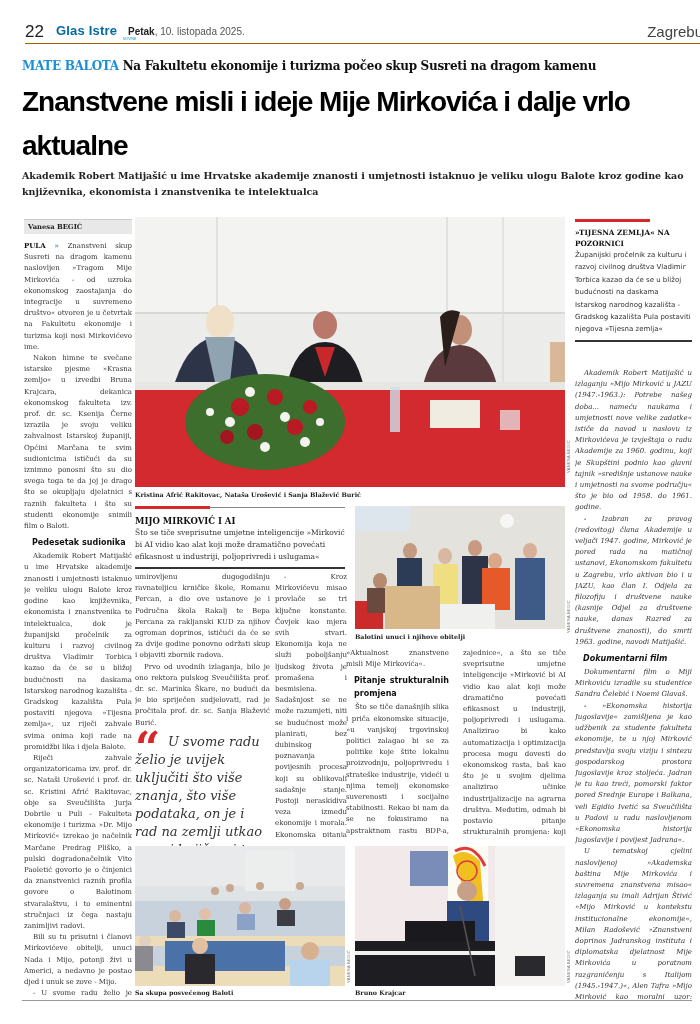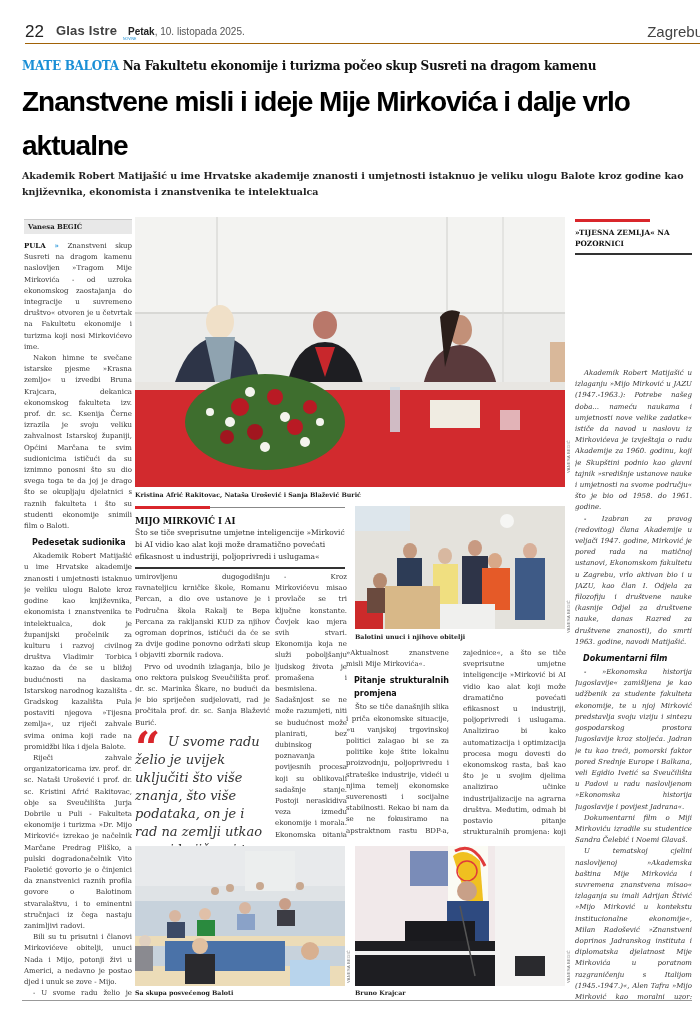--- a/index.html
+++ b/index.html
@@ -2,21 +2,21 @@
 <html><head>
 <meta charset="utf-8">
 <style>
   * { box-sizing: border-box; margin: 0; padding: 0; }
   html, body { width: 700px; height: 1024px; background: #ffffff; overflow: hidden; }
   body { position: relative; font-family: "DejaVu Serif", serif; color: #222; }
 
   
   .masthead { position: absolute; left: 9px; top: 22px; width: 678px; height: 22px; border-bottom: 1px solid #a16207; margin-left: 16px; }
   .pagenum { position: absolute; left: 0; top: 0; font-family: "Liberation Sans", sans-serif; font-size: 17px; color: #222; line-height: 20px; }
-  .logo { position: absolute; left: 31px; top: 1px; font-family: "Liberation Sans", sans-serif; font-weight: bold; font-size: 13px; color: #404040; letter-spacing: 0.2px; line-height: 16px; }
+  .logo { position: absolute; left: 31px; top: 1px; font-family: "Liberation Sans", sans-serif; font-weight: bold; font-size: 13px; color: #0369a1; letter-spacing: 0.2px; line-height: 16px; }
   .logo-sub { position: absolute; left: 98px; top: 15px; font-family: "Liberation Sans", sans-serif; font-size: 3.5px; color: #1a8fd6; }
   .dateline { position: absolute; left: 103px; top: 5px; font-family: "Liberation Sans", sans-serif; font-size: 10px; color: #555; line-height: 10px; }
   .dateline b { color: #222; }
   .section { position: absolute; right: 0; top: 1px; font-family: "Liberation Sans", sans-serif; font-size: 15px; color: #444; line-height: 18px; }
 
   
   .kicker { position: absolute; left: 22px; top: 58px; font-family: "DejaVu Serif", serif; font-weight: bold; font-size: 12px; line-height: 16px; color: #111; white-space: nowrap; letter-spacing: -0.3px; }
   .kicker .kw { color: #1a8fd6; }
 
   
@@ -192,29 +192,30 @@
   <p>Što se tiče današnjih slika i priča ekonomske situacije, »u vanjskoj trgovinskoj politici zalagao bi se za politike koje štite lokalnu proizvodnju, poljoprivredu i strateške industrije, videći u njima temelj ekonomske suverenosti i socijalne stabilnosti. Rekao bi nam da se ne fokusiramo na apstraktnom rastu BDP-a, već na kvaliteti života, smanjenju nejednakosti i otpornosti</p>
 </div>
 
 <div class="col" style="left:463px; top:648px; width:103px; height:190px; overflow:hidden;">
   <p class="noindent">zajednice«, a što se tiče sveprisutne umjetne inteligencije »Mirković bi AI vidio kao alat koji može dramatično povećati efikasnost u industriji, poljoprivredi i uslugama. Analizirao bi kako automatizacija i optimizacija procesa mogu dovesti do ekonomskog rasta, baš kao što je u svojim djelima analizirao učinke industrijalizacije na agrarna društva. Međutim, odmah bi postavio pitanje strukturalnih promjena: koji sektori će rasti, a koji će propadati? Koje vještine postaju suvišne, a koje ključne?«.</p>
 </div>
 
 <div class="side-box">
   <div class="red-bar" style="width:75px;"></div>
   <div class="side-title">»TIJESNA ZEMLJA« NA POZORNICI</div>
+  <div class="side-text">Županijski pročelnik za kulturu i razvoj civilnog društva Vladimir Torbica kazao da će se u bližoj budućnosti na daskama Istarskog narodnog kazališta - Gradskog kazališta Pula postaviti njegova »Tijesna zemlja«</div>
   <div class="side-bottom"></div>
 </div>
 
 <div class="col" style="left:575px; top:368px; width:117px; height:632px; overflow:hidden;font-style:italic;">
   <p>Akademik Robert Matijašić u izlaganju »Mijo Mirković u JAZU (1947.-1963.): Potrebe našeg doba... nameću naukama i umjetnosti nove velike zadatke« ističe da navod u naslovu iz Mirkovićeva je izvještaja o radu Akademije za 1960. godinu, koji je Skupštini podnio kao glavni tajnik »središnje ustanove nauke i umjetnosti na svome području« što je bio od 1958. do 1961. godine.</p>
   <p>- Izabran za pravog (redovitog) člana Akademije u veljači 1947. godine, Mirković je pored rada na matičnoj ustanovi, Ekonomskom fakultetu u Zagrebu, vrlo aktivan bio i u JAZU, kao član I. Odjela za filozofiju i društvene nauke (kasnije Odjel za društvene nauke, danas Razred za društvene znanosti), do smrti 1963. godine, navodi Matijašić.</p>
   <h4>Dokumentarni film</h4>
+  <p>Dokumentarni film o Miji Mirkoviću izradile su studentice Sandra Čelebić i Noemi Glavaš.</p>
   <p>- »Ekonomska historija Jugoslavije« zamišljena je kao udžbenik za studente fakulteta ekonomije, te u njoj Mirković predstavlja svoju viziju i sintezu gospodarskog prostora Jugoslavije kroz stoljeća. Jadran je tu kao treći, pomorski faktor pored Srednje Europe i Balkana, veli Egidio Ivetić sa Sveučilišta u Padovi u radu naslovljenom »Ekonomska historija Jugoslavije i povijest Jadrana«.</p>
-  <p>Dokumentarni film o Miji Mirkoviću izradile su studentice Sandra Čelebić i Noemi Glavaš.</p>
   <p>U tematskoj cjelini naslovljenoj »Akademska baština Mije Mirkovića i suvremena znanstvena misao« izlaganja su imali Adrijan Štivić »Mijo Mirković u kontekstu institucionalne ekonomije«, Milan Radošević »Znanstveni doprinos Jadranskog instituta i diplomatska djelatnost Mije Mirkovića u poratnom razgraničenju s Italijom (1945.-1947.)«, Alen Tafra »Mijo Mirković kao moralni uzor: istarski velikan u svjetlu etike vrlina«, Renato Matić »Sociologija istarskog društva u radovima Mije Mirkovića«, Ivona Orlić »Mate Balota - doprinos istarskoj etnografiji« i Ivana Paula Gortan-Carlin »Uglazbljeni stihovi Mate Balote«.</p>
 </div>
 
 <div class="photo" style="left:135px; top:846px; width:210px; height:140px;">
   <svg width="210" height="140" viewBox="0 0 210 140">
     <rect width="210" height="140" fill="#dfe3e6"></rect>
     <rect x="0" y="0" width="210" height="40" fill="#e8eaec"></rect>
     <rect x="110" y="5" width="50" height="40" fill="#eceeee"></rect>
     <rect x="0" y="55" width="210" height="85" fill="#c7d2dc"></rect>
     <rect x="0" y="90" width="210" height="10" fill="#ecdcb8"></rect>

